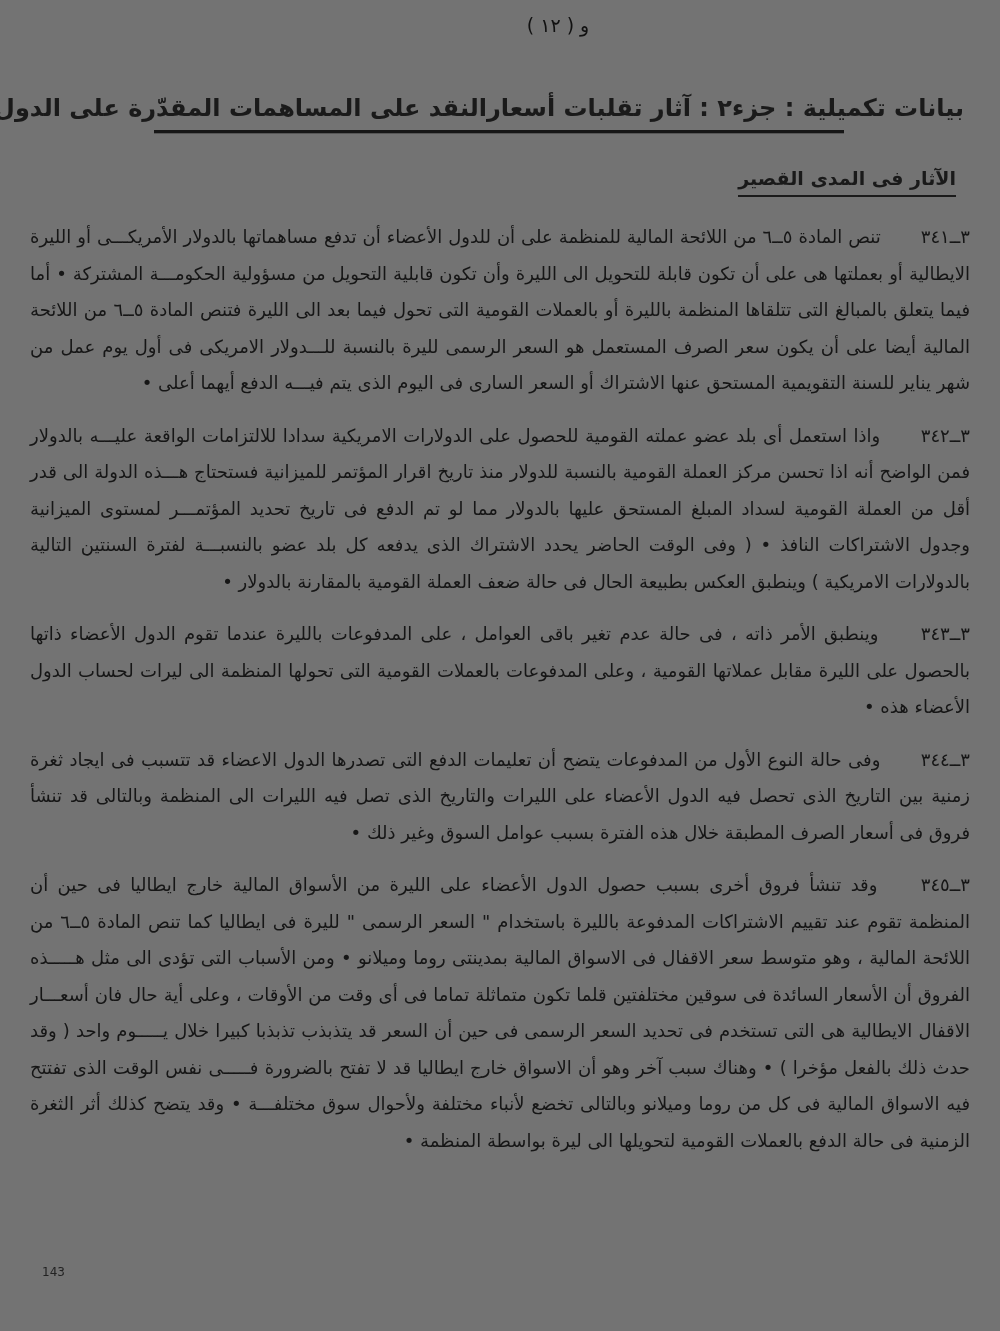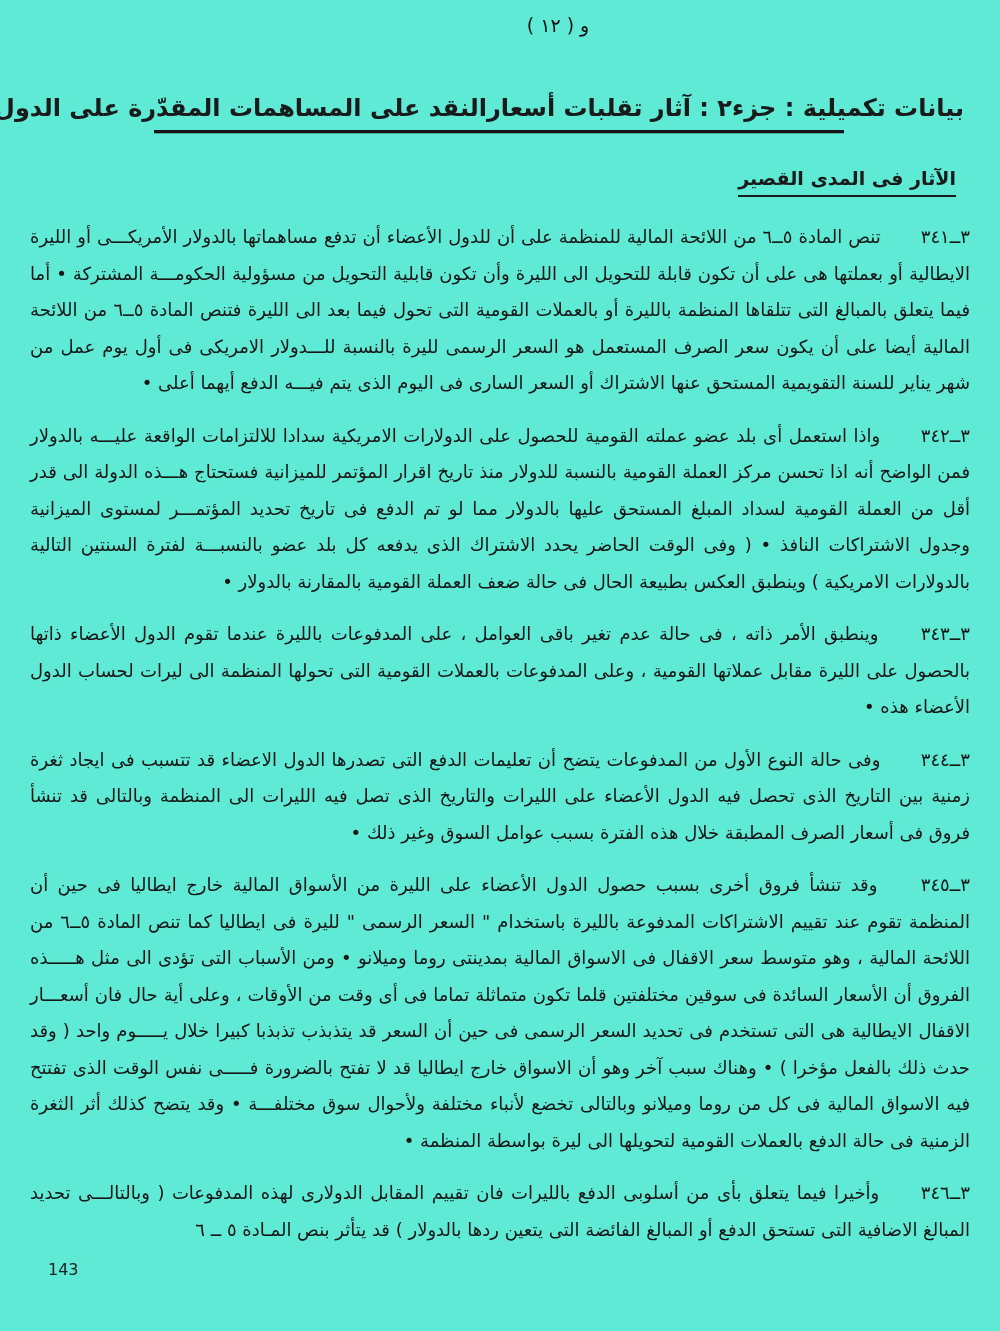--- a/index.html
+++ b/index.html
@@ -1,20 +1,20 @@
 <!DOCTYPE html>
 <html lang="ar"><head>
 <meta charset="utf-8">
 <style>
   html,body { margin:0; padding:0; background:#ffffff; }
   .page {
     position:relative;
     width:1000px; height:1331px;
     margin:0 auto;
-    background:#5eead4;
+    background:#737373;
     color:#1a1a1a;
     font-family:"DejaVu Sans", sans-serif;
     direction:rtl;
     box-sizing:border-box;
     padding:14px 30px 0 30px;
     overflow:hidden;
   }
   .page-marker {
     text-align:center;
     font-size:19px;
@@ -55,22 +55,22 @@
     color:#161616;
   }
   .bodytext p { margin:0 0 16px 0; }
   .pnum {
     margin-left:34px;
     letter-spacing:1px;
     white-space:nowrap;
   }
   .pageno {
     position:absolute;
-    left:48px; bottom:52px;
-    font-size:16px;
+    left:42px; bottom:52px;
+    font-size:12px;
     direction:ltr;
     color:#222;
     margin-top:28px;
   }
 </style>
 </head>
 <body>
 
 <div class="page">
 
@@ -103,22 +103,18 @@
     <p>
       <span class="pnum">٣ــ٣٤٤</span>
       <span>وفى حالة النوع الأول من المدفوعات يتضح أن تعليمات الدفع التى تصدرها الدول الاعضاء قد تتسبب فى ايجاد ثغرة زمنية بين التاريخ الذى تحصل فيه الدول الأعضاء على الليرات والتاريخ الذى تصل فيه الليرات الى المنظمة وبالتالى قد تنشأ فروق فى أسعار الصرف المطبقة خلال هذه الفترة بسبب عوامل السوق وغير ذلك •</span>
     </p>
 
     <p>
       <span class="pnum">٣ــ٣٤٥</span>
       <span>وقد تنشأ فروق أخرى بسبب حصول الدول الأعضاء على الليرة من الأسواق المالية خارج ايطاليا فى حين أن المنظمة تقوم عند تقييم الاشتراكات المدفوعة بالليرة باستخدام " السعر الرسمى " لليرة فى ايطاليا كما تنص المادة ٥ــ٦ من اللائحة المالية ، وهو متوسط سعر الاقفال فى الاسواق المالية بمدينتى روما وميلانو • ومن الأسباب التى تؤدى الى مثل هـــــذه الفروق أن الأسعار السائدة فى سوقين مختلفتين قلما تكون متماثلة تماما فى أى وقت من الأوقات ، وعلى أية حال فان أسعـــار الاقفال الايطالية هى التى تستخدم فى تحديد السعر الرسمى فى حين أن السعر قد يتذبذب تذبذبا كبيرا خلال يـــــوم واحد ( وقد حدث ذلك بالفعل مؤخرا ) • وهناك سبب آخر وهو أن الاسواق خارج ايطاليا قد لا تفتح بالضرورة فـــــى نفس الوقت الذى تفتتح فيه الاسواق المالية فى كل من روما وميلانو وبالتالى تخضع لأنباء مختلفة ولأحوال سوق مختلفـــة • وقد يتضح كذلك أثر الثغرة الزمنية فى حالة الدفع بالعملات القومية لتحويلها الى ليرة بواسطة المنظمة •</span>
     </p>
 
-    <p>
-      <span class="pnum">٣ــ٣٤٦</span>
-      <span>وأخيرا فيما يتعلق بأى من أسلوبى الدفع بالليرات فان تقييم المقابل الدولارى لهذه المدفوعات ( وبالتالـــى تحديد المبالغ الاضافية التى تستحق الدفع أو المبالغ الفائضة التى يتعين ردها بالدولار ) قد يتأثر بنص المـادة ٥ ــ ٦</span>
-    </p>
 
   </div>
 
   <div class="pageno">143</div>
 
 </div>
 
 </body></html>

